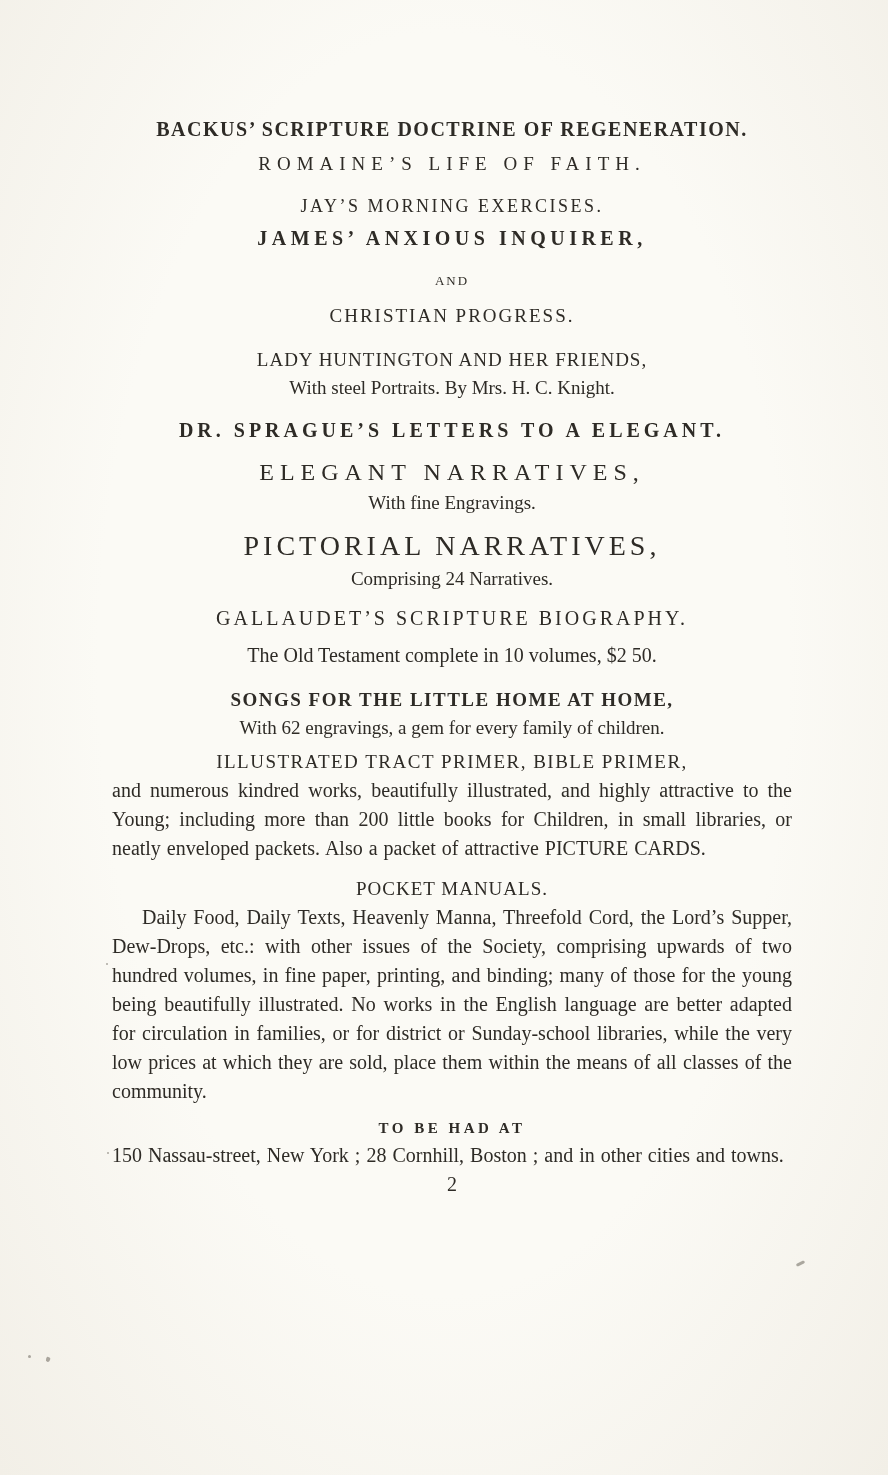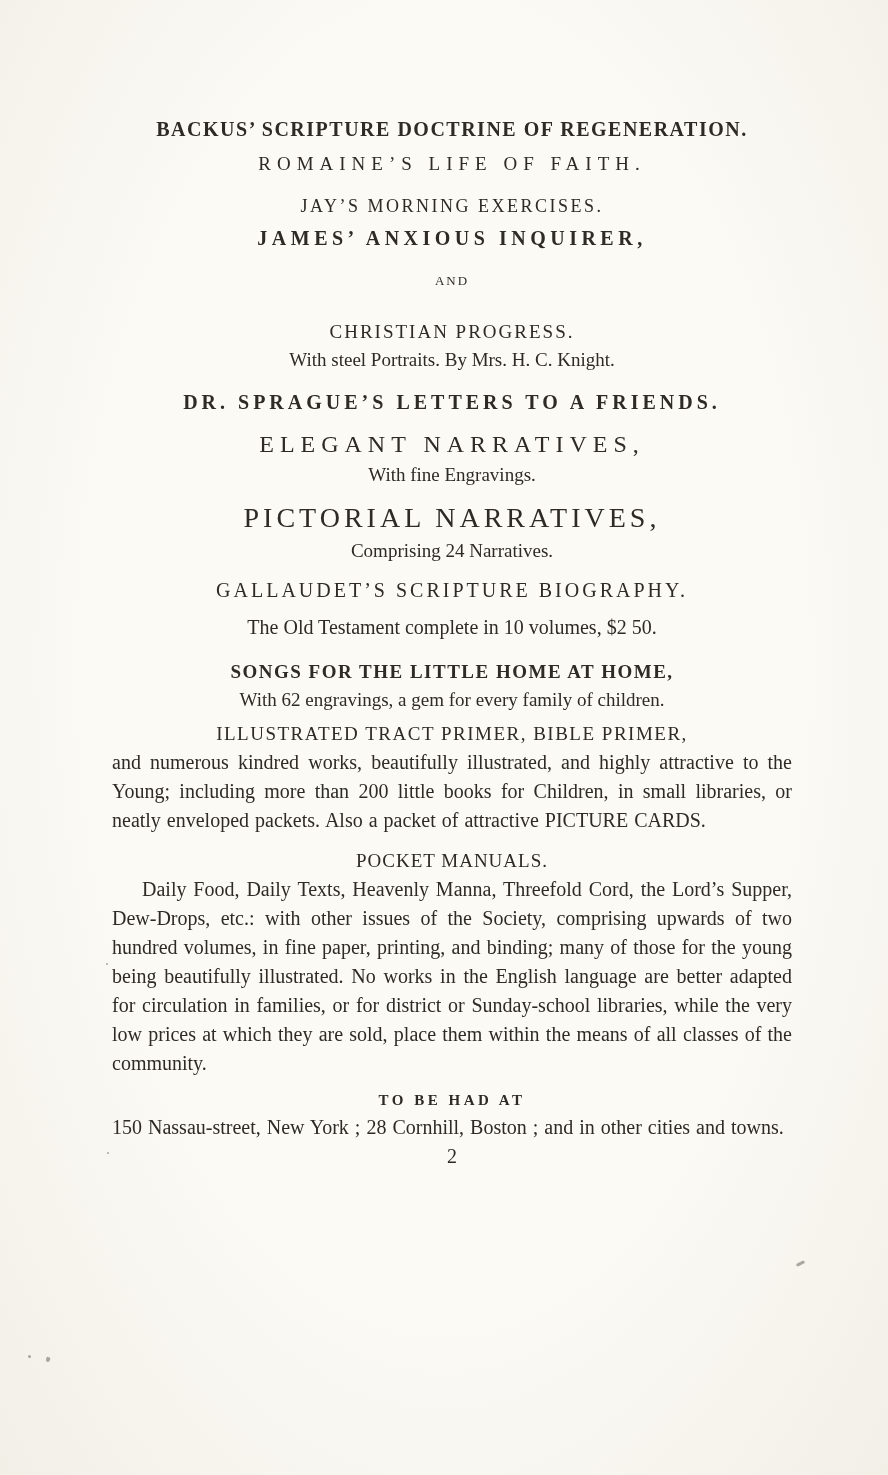--- a/index.html
+++ b/index.html
@@ -27,21 +27,21 @@
     padding-top: 118px;
   }
   p { margin: 0; }
   .c { text-align: center; }
 
   .t-backus    { font-weight: 700; font-size: 20px; letter-spacing: 1.5px; }
   .t-romaine   { font-size: 19px; letter-spacing: 6px;   margin-top: 12px; }
   .t-jays      { font-size: 18px; letter-spacing: 2.5px; margin-top: 21px; }
   .t-james     { font-weight: 700; font-size: 20px; letter-spacing: 4.5px; margin-top: 10px; }
   .t-and       { font-size: 13px; letter-spacing: 2px;   margin-top: 23px; }
-  .t-christian { font-size: 19px; letter-spacing: 2px;   margin-top: 32px; }
+  .t-christian { font-size: 19px; letter-spacing: 2px;   margin-top: 16px; }
   .t-lady      { font-size: 19px; letter-spacing: 1px;   margin-top: 22px; }
   .sub         { font-size: 19px; margin-top: 6px; }
   .t-sprague   { font-weight: 700; font-size: 20px; letter-spacing: 4px; margin-top: 20px; }
   .t-elegant   { font-size: 24px; letter-spacing: 6px;   margin-top: 17px; }
   .t-pictorial { font-size: 28px; letter-spacing: 4px;   margin-top: 16px; }
   .t-gallaudet { font-size: 20px; letter-spacing: 3px;   margin-top: 17px; }
   .sub-lg      { font-size: 20px; margin-top: 14px; }
   .t-songs     { font-weight: 700; font-size: 19px; letter-spacing: 1.5px; margin-top: 22px; }
   .t-primer    { font-size: 19px; letter-spacing: 1.5px; margin-top: 12px; }
   .body-par {
@@ -80,22 +80,23 @@
 
 <div class="page">
   <div class="content">
 
     <p class="c t-backus">BACKUS’ SCRIPTURE DOCTRINE OF REGENERATION.</p>
     <p class="c t-romaine">ROMAINE’S LIFE OF FAITH.</p>
     <p class="c t-jays">JAY’S MORNING EXERCISES.</p>
     <p class="c t-james">JAMES’ ANXIOUS INQUIRER,</p>
     <p class="c t-and">AND</p>
     <p class="c t-christian">CHRISTIAN PROGRESS.</p>
+    <p class="c t-lady">LADY HUNTINGTON AND HER FRIENDS,</p>
     <p class="c sub">With steel Portraits.  By Mrs. H. C. Knight.</p>
-    <p class="c t-sprague">DR. SPRAGUE’S LETTERS TO A FRIENDS.</p>
+    <p class="c t-sprague">DR. SPRAGUE’S LETTERS TO A ELEGANT.</p>
     <p class="c t-elegant">ELEGANT NARRATIVES,</p>
     <p class="c sub">With fine Engravings.</p>
     <p class="c t-pictorial">PICTORIAL NARRATIVES,</p>
     <p class="c sub">Comprising 24 Narratives.</p>
     <p class="c t-gallaudet">GALLAUDET’S SCRIPTURE BIOGRAPHY.</p>
     <p class="c sub-lg">The Old Testament complete in 10 volumes, $2 50.</p>
     <p class="c t-songs">SONGS FOR THE LITTLE HOME AT HOME,</p>
     <p class="c sub">With 62 engravings, a gem for every family of children.</p>
     <p class="c t-primer">ILLUSTRATED TRACT PRIMER, BIBLE PRIMER,</p>
     <p class="body-par">and numerous kindred works, beautifully illustrated, and highly attractive to the Young; including more than 200 little books for Children, in small libraries, or neatly enveloped packets.  Also a packet of attractive PICTURE CARDS.</p>

